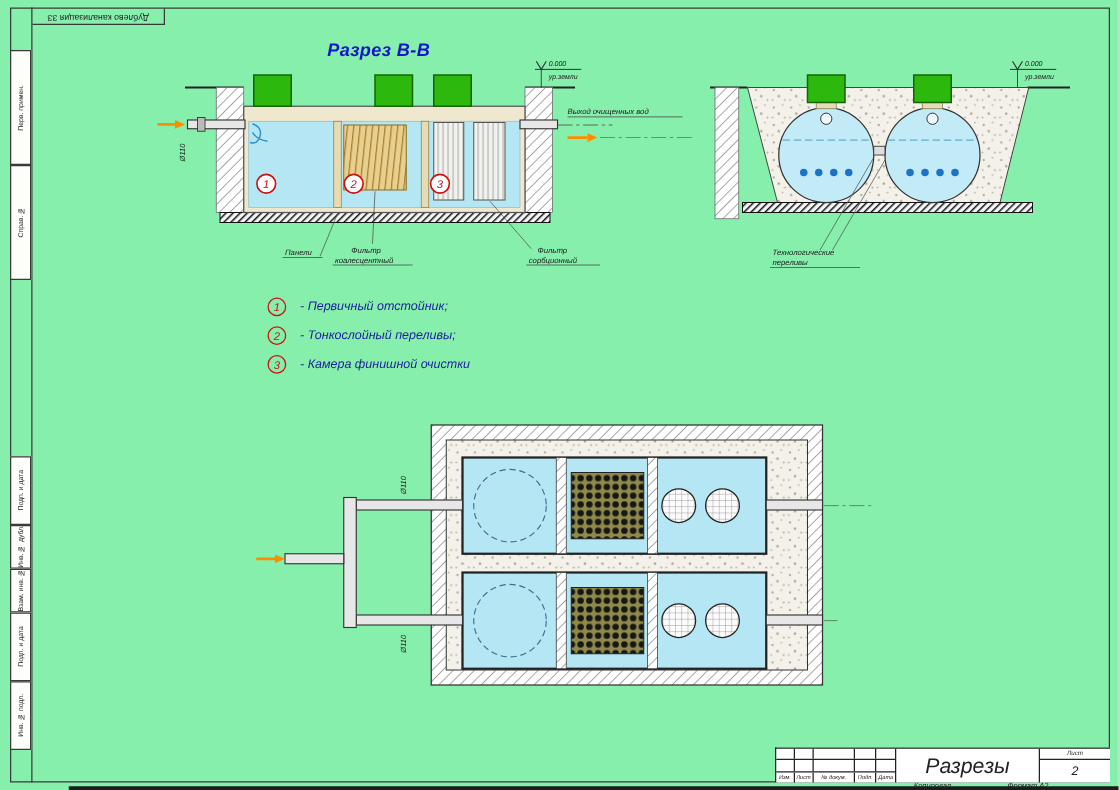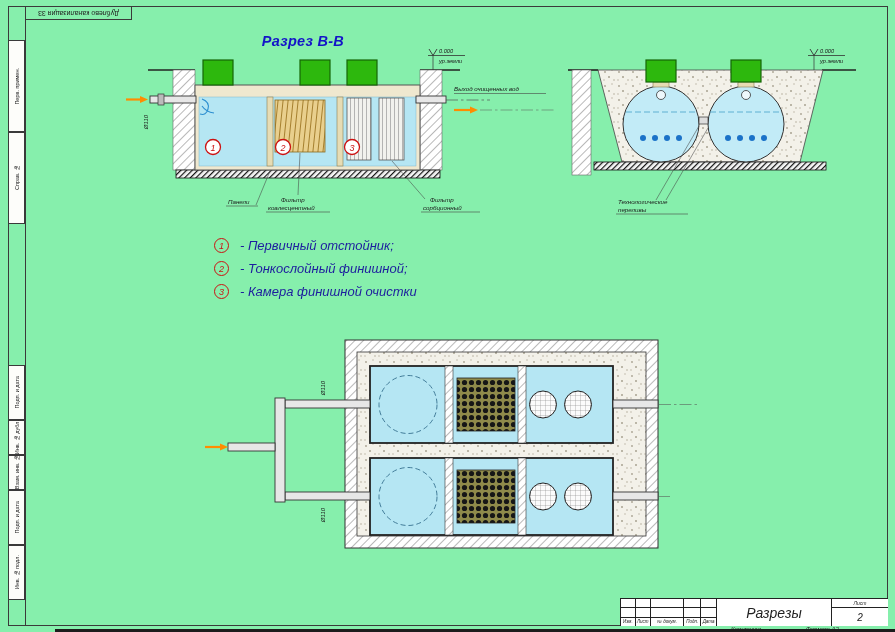--- a/index.html
+++ b/index.html
@@ -16,31 +16,31 @@
   .top-stamp { left:26px; top:7px; width:106px; height:13px; border-right:1px solid #3a3a3a; border-bottom:1px solid #3a3a3a; display:flex; align-items:center; justify-content:center; }
   .top-stamp span { transform:rotate(180deg); font-size:7px; color:#222; white-space:nowrap; }
 
   .sec-title { color:var(--blue); font-weight:bold; font-style:italic; font-size:14.5px; text-align:center; width:200px; letter-spacing:.3px; }
 
   
   .legend { left:214px; top:234px; }
   .legend-row { display:flex; align-items:center; gap:11px; height:23px; }
   .lnum { width:15px; height:15px; border:1.3px solid var(--red); border-radius:50%;
           color:var(--red); font-style:italic; font-size:9px; display:flex; align-items:center; justify-content:center; flex:0 0 15px; }
-  .ltext { color:var(--legend_text); font-style:italic; font-size:13px; white-space:nowrap; }
+  .ltext { color:var(--legend_text); font-style:italic; font-size:10px; white-space:nowrap; }
 
   
   .titleblock { left:620px; top:598px; width:268px; height:28px; border-left:1px solid #222; border-top:1px solid #222; display:flex; background:#fff; }
   .tb-left { width:96px; border-right:1px solid #222; display:flex; flex-direction:column; }
   .tb-row { flex:1; display:flex; border-bottom:1px solid #222; }
   .tb-row:last-child { border-bottom:none; }
   .tb-row span { border-right:1px solid #222; height:100%; display:flex; align-items:center; justify-content:center; font-size:4.5px; font-style:italic; color:#222; }
   .tb-row span:last-child { border-right:none; }
   .w1{width:15px}.w2{width:15px}.w3{width:34px}.w4{width:17px}.w5{width:15px}
-  .tb-mid { flex:1; display:flex; align-items:center; justify-content:center; font-size:14px; font-style:italic; color:#222; border-right:1px solid #222; }
+  .tb-mid { flex:1; display:flex; align-items:center; justify-content:center; font-size:17px; font-style:italic; color:#222; border-right:1px solid #222; }
   .tb-right { width:56px; display:flex; flex-direction:column; }
   .tb-sheet-label { height:9px; border-bottom:1px solid #222; font-size:5px; font-style:italic; display:flex; align-items:center; justify-content:center; color:#222; }
   .tb-sheet-num { flex:1; display:flex; align-items:center; justify-content:center; font-size:10px; font-style:italic; color:#222; }
   .footer-note { font-size:6px; font-style:italic; color:#222; }
   .bottom-band { left:55px; top:629px; width:840px; height:3px; background:#1c1c1c; }
 
   
   svg text { font-family:"Liberation Sans", sans-serif; font-style:italic; fill:#1a1a1a; }
   .f-water { fill:var(--water); }
   .f-green { fill:var(--green); stroke:#156505; stroke-width:1.2; }
@@ -243,21 +243,21 @@
     </g>
   </svg>
 
   <div class="abs legend">
     <div class="legend-row">
       <span class="lnum">1</span>
       <span class="ltext">-  Первичный отстойник;</span>
     </div>
     <div class="legend-row">
       <span class="lnum">2</span>
-      <span class="ltext">-  Тонкослойный финишной;</span>
+      <span class="ltext">-  Тонкослойный переливы;</span>
     </div>
     <div class="legend-row">
       <span class="lnum">3</span>
       <span class="ltext">-  Камера финишной очистки</span>
     </div>
   </div>
 
   <svg class="abs" style="left:195px;top:330px;" width="510" height="235" viewBox="0 0 510 235">
     <g>
       <rect x="150" y="10" width="313" height="208" fill="url(#hatch)" stroke="#333" stroke-width="1"></rect>

